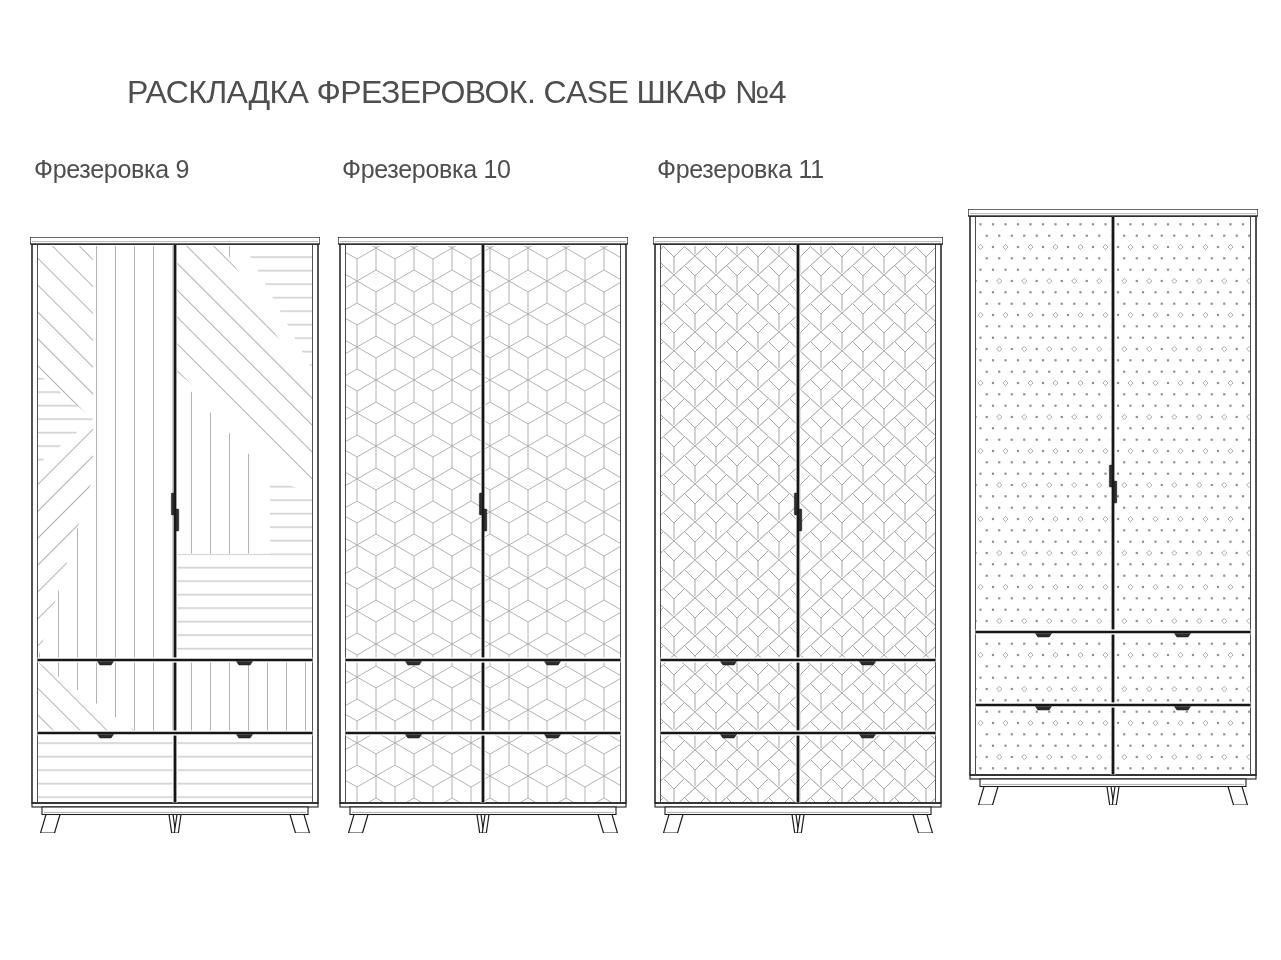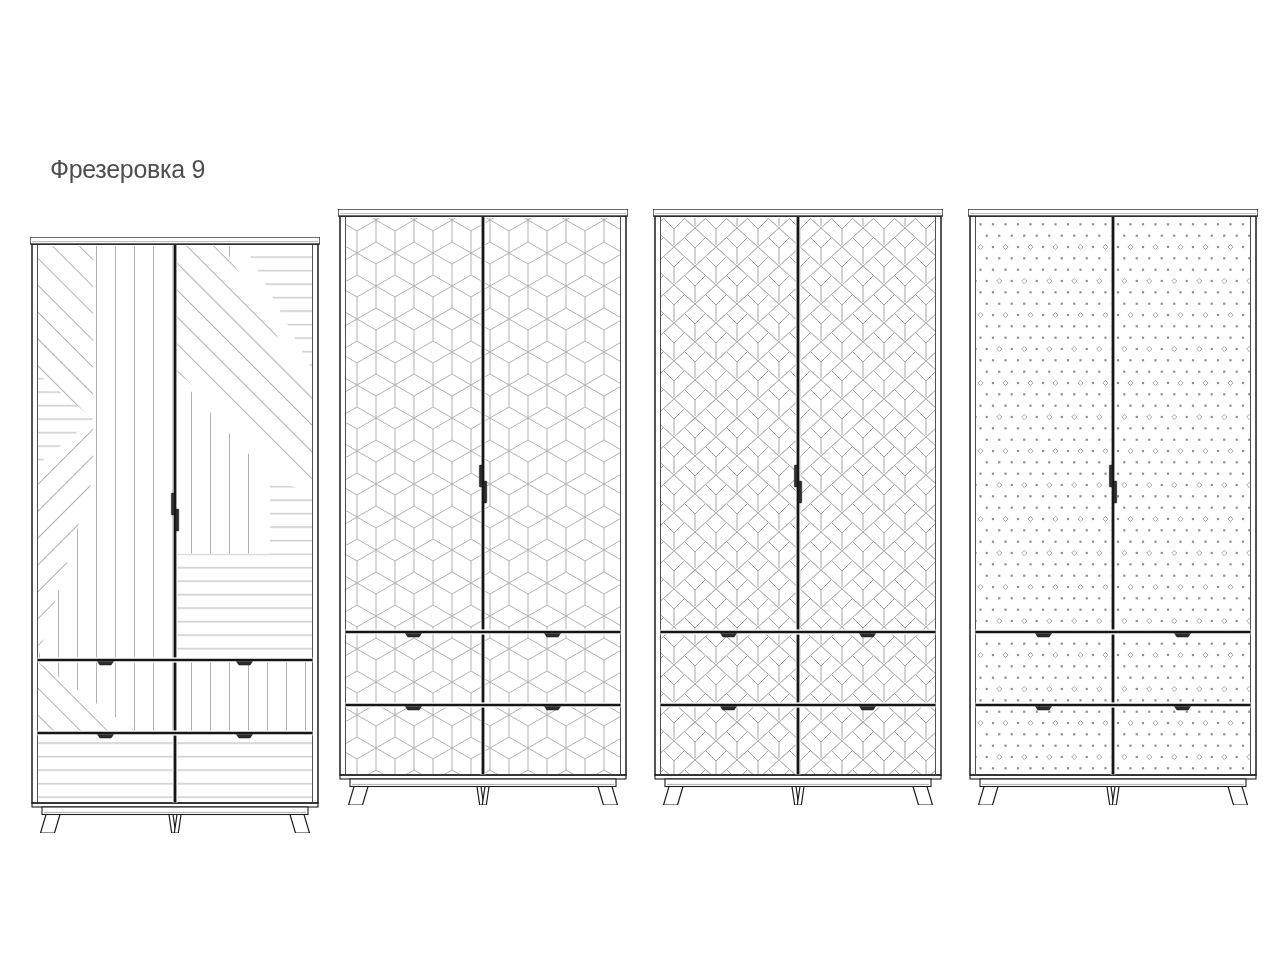--- a/index.html
+++ b/index.html
@@ -2,28 +2,29 @@
 <html><head>
 <meta charset="utf-8">
 <style>
   html,body{margin:0;padding:0;background:#fff;}
   .page{position:relative;width:1281px;height:960px;background:#fff;overflow:hidden;
         font-family:"Liberation Sans",sans-serif;}
   .title{position:absolute;left:127px;top:74px;font-size:32px;font-weight:400;
          color:#4e4e4e;letter-spacing:-0.6px;white-space:nowrap;margin:0;}
   figure.cab{position:absolute;top:155px;width:292px;margin:0;padding:0;}
   figure.cab figcaption{font-size:25px;line-height:28px;color:#4e4e4e;
-         letter-spacing:-0.3px;margin-left:20px;white-space:nowrap;}
+         letter-spacing:-0.3px;margin-left:4px;white-space:nowrap;}
   .svg-holder{margin-top:54px;width:290px;height:596px;}
   svg{display:block;}
 </style>
 </head>
 <body>
 
 <div class="page">
+  <h1 class="title">РАСКЛАДКА ФРЕЗЕРОВОК. CASE ШКАФ №4</h1>
 
   <figure class="cab" style="left:30px">
     <figcaption>Фрезеровка 9</figcaption>
     <div class="svg-holder" id="cabsvg-0">
         <svg width="290" height="596" viewBox="0 0 290 596" xmlns="http://www.w3.org/2000/svg">
      <defs>
   <pattern id="p0_v" width="19" height="19" patternUnits="userSpaceOnUse">
               <line x1="9.5" y1="0" x2="9.5" y2="19" stroke="#b2b2b2" stroke-width="1"></line>
             </pattern>
   <pattern id="p0_h" width="19" height="13.5" patternUnits="userSpaceOnUse">
@@ -90,20 +91,21 @@
           <rect x="141.3" y="256" width="3.2" height="22" rx="0.8" fill="#2d2d2d" stroke="#111" stroke-width="0.4"></rect>
           <rect x="145.6" y="272" width="3.2" height="22" rx="0.8" fill="#2d2d2d" stroke="#111" stroke-width="0.4"></rect>
           <path d="M67.5,424.4L83.5,424.4L81.1,428L69.9,428Z" fill="#2d2d2d" stroke="#141414" stroke-width="0.5"></path>
           <path d="M206.5,424.4L222.5,424.4L220.1,428L208.9,428Z" fill="#2d2d2d" stroke="#141414" stroke-width="0.5"></path>
           <path d="M67.5,497.4L83.5,497.4L81.1,501L69.9,501Z" fill="#2d2d2d" stroke="#141414" stroke-width="0.5"></path>
           <path d="M206.5,497.4L222.5,497.4L220.1,501L208.9,501Z" fill="#2d2d2d" stroke="#141414" stroke-width="0.5"></path>
   </svg>
       </div>
   </figure>
   <figure class="cab" style="left:338px">
+    <figcaption>Фрезеровка 10</figcaption>
     <div class="svg-holder" id="cabsvg-1">
         <svg width="290" height="596" viewBox="0 0 290 596" xmlns="http://www.w3.org/2000/svg">
      <defs>
             <pattern id="p1_c" width="38" height="66" patternUnits="userSpaceOnUse">
     <path d="M19,0L38,11M38,11L19,22M19,22L0,11M0,11L19,0M0,11L0,33M38,11L38,33M19,22L19,44M0,33L19,44M19,44L0,55M38,33L19,44M19,44L38,55M19,44L19,66M0,55L0,66M0,0L0,11M38,55L38,66M38,0L38,11" fill="none" stroke="#a9a9a9" stroke-width="0.9"></path>
             </pattern>
           </defs>
      <rect x="0" y="0" width="290" height="596" fill="#ffffff"></rect>
      <rect x="8" y="9" width="274" height="556" fill="url(#p1_c)"></rect>
      <path d="M16,577.5L30,577.5L24.5,596L10.5,596Z" fill="#fff" stroke="#1d1d1d" stroke-width="1.2"></path>
@@ -127,20 +129,21 @@
           <rect x="141.3" y="256" width="3.2" height="22" rx="0.8" fill="#2d2d2d" stroke="#111" stroke-width="0.4"></rect>
           <rect x="145.6" y="272" width="3.2" height="22" rx="0.8" fill="#2d2d2d" stroke="#111" stroke-width="0.4"></rect>
           <path d="M67.5,424.4L83.5,424.4L81.1,428L69.9,428Z" fill="#2d2d2d" stroke="#141414" stroke-width="0.5"></path>
           <path d="M206.5,424.4L222.5,424.4L220.1,428L208.9,428Z" fill="#2d2d2d" stroke="#141414" stroke-width="0.5"></path>
           <path d="M67.5,497.4L83.5,497.4L81.1,501L69.9,501Z" fill="#2d2d2d" stroke="#141414" stroke-width="0.5"></path>
           <path d="M206.5,497.4L222.5,497.4L220.1,501L208.9,501Z" fill="#2d2d2d" stroke="#141414" stroke-width="0.5"></path>
   </svg>
       </div>
   </figure>
   <figure class="cab" style="left:653px">
+    <figcaption>Фрезеровка 11</figcaption>
     <div class="svg-holder" id="cabsvg-2">
         <svg width="290" height="596" viewBox="0 0 290 596" xmlns="http://www.w3.org/2000/svg">
      <defs>
             <pattern id="p2_la" width="42" height="38" patternUnits="userSpaceOnUse">
               <path d="M21,0L42,19L21,38L0,19Z" fill="none" stroke="#b0b0b0" stroke-width="0.9"></path>
              <path d="M11,10L21,20L31,10M21,20L21,36" fill="none" stroke="#9b9b9b" stroke-width="0.9"></path>
             </pattern>
           <pattern id="p2_lb" x="21" y="19" width="42" height="38" patternUnits="userSpaceOnUse">
               <path d="M21,0L42,19L21,38L0,19Z" fill="none" stroke="#b0b0b0" stroke-width="0.9"></path>
              <path d="M11,10L21,20L31,10M21,20L21,36" fill="none" stroke="#9b9b9b" stroke-width="0.9"></path>

